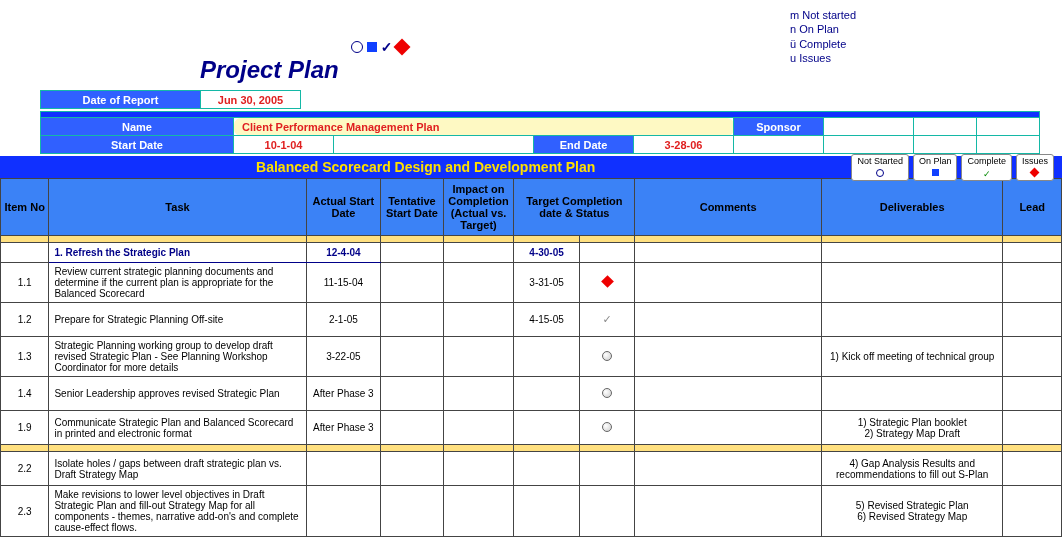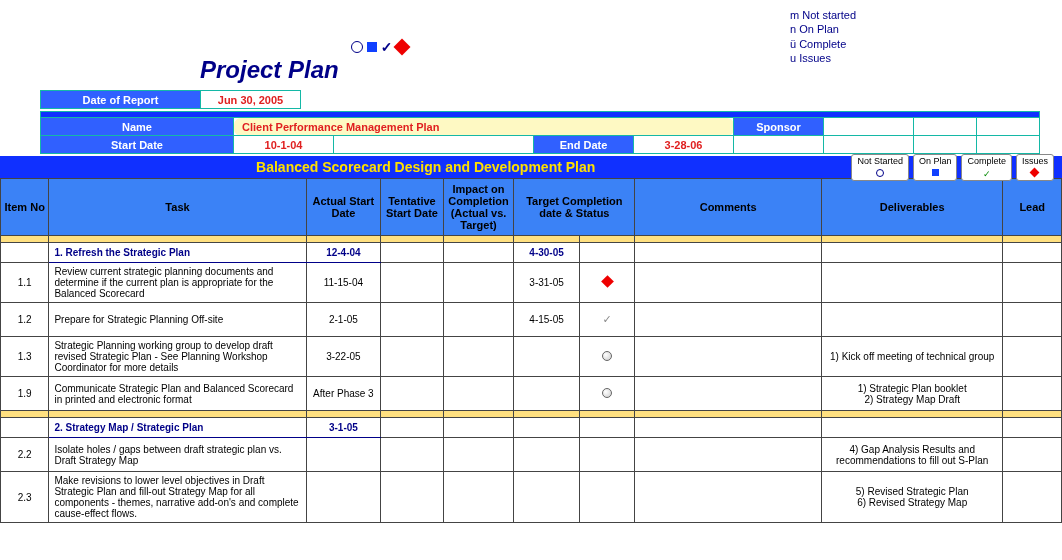--- a/index.html
+++ b/index.html
@@ -213,20 +213,32 @@
         <td>3-22-05</td>
         <td></td>
         <td></td>
         <td></td>
         <td><span class="stat-circ"></span></td>
         <td></td>
         <td class="dlv">1) Kick off meeting of technical group</td>
         <td></td>
       </tr>
       <tr>
+        <td>1.4</td>
+        <td class="task">Senior Leadership approves revised Strategic Plan</td>
+        <td>After Phase 3</td>
+        <td></td>
+        <td></td>
+        <td></td>
+        <td><span class="stat-circ"></span></td>
+        <td></td>
+        <td class="dlv"></td>
+        <td></td>
+      </tr>
+      <tr>
         <td>1.9</td>
         <td class="task">Communicate Strategic Plan and Balanced Scorecard in printed and electronic format</td>
         <td>After Phase 3</td>
         <td></td>
         <td></td>
         <td></td>
         <td><span class="stat-circ"></span></td>
         <td></td>
         <td class="dlv">1) Strategic Plan booklet<br>2) Strategy Map Draft</td>
         <td></td>
@@ -236,32 +248,20 @@
         <td>&nbsp;</td>
         <td>&nbsp;</td>
         <td>&nbsp;</td>
         <td>&nbsp;</td>
         <td>&nbsp;</td>
         <td>&nbsp;</td>
         <td>&nbsp;</td>
         <td>&nbsp;</td>
         <td>&nbsp;</td>
       </tr>
-      <tr class="sect-row">
-        <td></td>
-        <td class="task sect-start">2. Strategy Map / Strategic Plan</td>
-        <td class="sect-start">3-1-05</td>
-        <td></td>
-        <td></td>
-        <td></td>
-        <td></td>
-        <td></td>
-        <td></td>
-        <td></td>
-      </tr>
       <tr>
         <td>2.2</td>
         <td class="task">Isolate holes / gaps between draft strategic plan vs. Draft Strategy Map</td>
         <td></td>
         <td></td>
         <td></td>
         <td></td>
         <td></td>
         <td></td>
         <td class="dlv">4) Gap Analysis Results and recommendations to fill out S-Plan</td>

